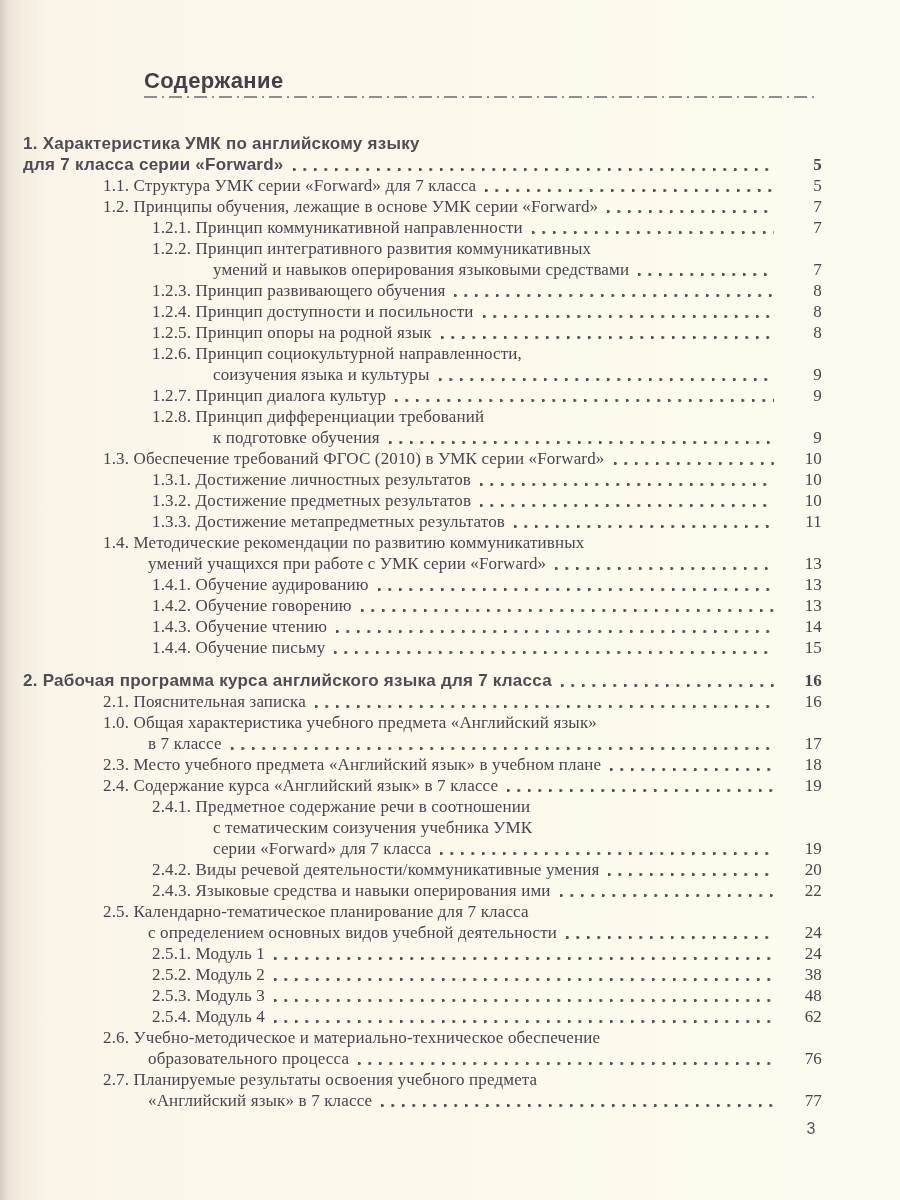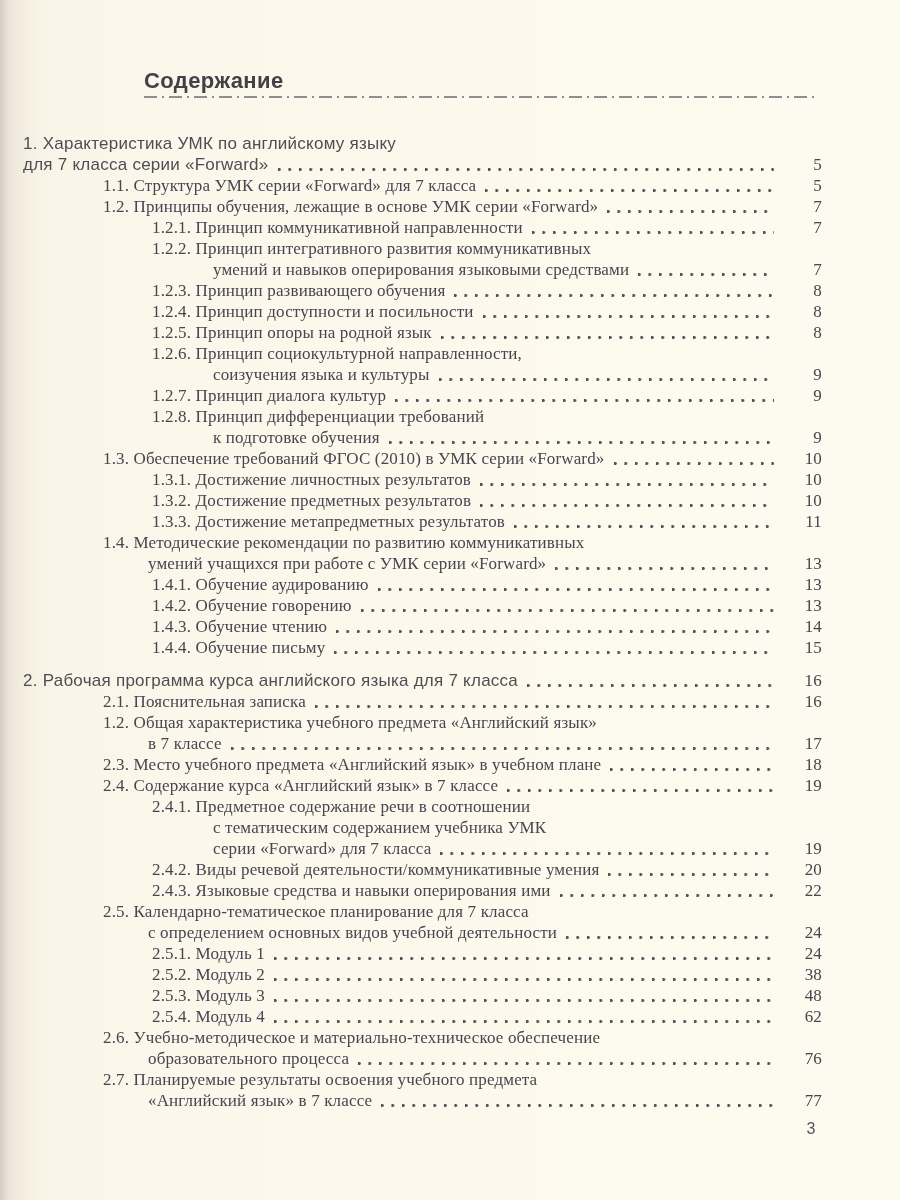--- a/index.html
+++ b/index.html
@@ -31,21 +31,21 @@
     position:absolute;left:23px;top:133px;right:78px;
   }
   .row{
     display:flex;align-items:baseline;
     line-height:21px;font-size:17px;color:#474550;
     letter-spacing:.15px;white-space:nowrap;
   }
   .row.gap{margin-top:12px;}
   .row.bold{
     font-family:"Liberation Sans",sans-serif;
-    font-weight:400;color:#4f4d54;letter-spacing:.25px;
+    font-weight:700;color:#4f4d54;letter-spacing:.25px;
   }
   .lvl0{padding-left:0;}
   .lvl1{padding-left:80px;}
   .lvl1.cont{padding-left:125px;}
   .lvl2{padding-left:129px;}
   .lvl2.cont{padding-left:190px;}
   .txt{flex:0 0 auto;}
   .leader{
     flex:1 1 auto;min-width:14px;align-self:flex-end;
     height:5px;margin:0 8px 3px 8px;
@@ -191,42 +191,42 @@
         <span class="txt">2. Рабочая программа курса английского языка для 7 класса</span>
         <span class="leader"></span>
         <span class="pg">16</span>
       </div>
       <div class="row lvl1">
         <span class="txt">2.1. Пояснительная записка</span>
         <span class="leader"></span>
         <span class="pg">16</span>
       </div>
       <div class="row lvl1">
-        <span class="txt">1.2. Общая характеристика учебного предмета «Английский язык»</span>
+        <span class="txt">1.0. Общая характеристика учебного предмета «Английский язык»</span>
       </div>
       <div class="row lvl1 cont">
         <span class="txt">в 7 классе</span>
         <span class="leader"></span>
         <span class="pg">17</span>
       </div>
       <div class="row lvl1">
         <span class="txt">2.3. Место учебного предмета «Английский язык» в учебном плане</span>
         <span class="leader"></span>
         <span class="pg">18</span>
       </div>
       <div class="row lvl1">
         <span class="txt">2.4. Содержание курса «Английский язык» в 7 классе</span>
         <span class="leader"></span>
         <span class="pg">19</span>
       </div>
       <div class="row lvl2">
         <span class="txt">2.4.1. Предметное содержание речи в соотношении</span>
       </div>
       <div class="row lvl2 cont">
-        <span class="txt">с тематическим содержанием учебника УМК</span>
+        <span class="txt">с тематическим соизучения учебника УМК</span>
       </div>
       <div class="row lvl2 cont">
         <span class="txt">серии «Forward» для 7 класса</span>
         <span class="leader"></span>
         <span class="pg">19</span>
       </div>
       <div class="row lvl2">
         <span class="txt">2.4.2. Виды речевой деятельности/коммуникативные умения</span>
         <span class="leader"></span>
         <span class="pg">20</span>

